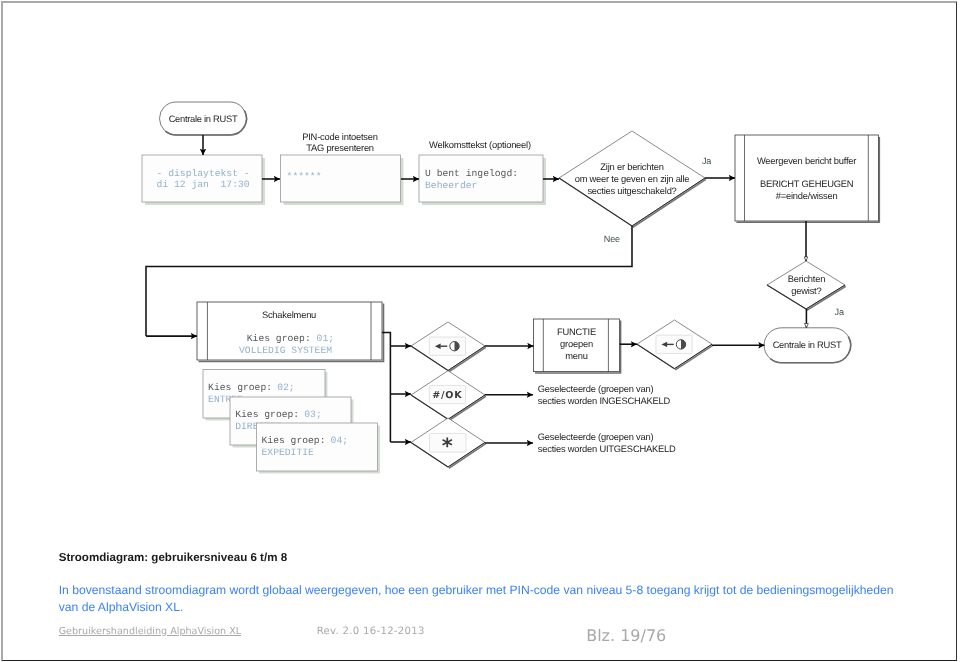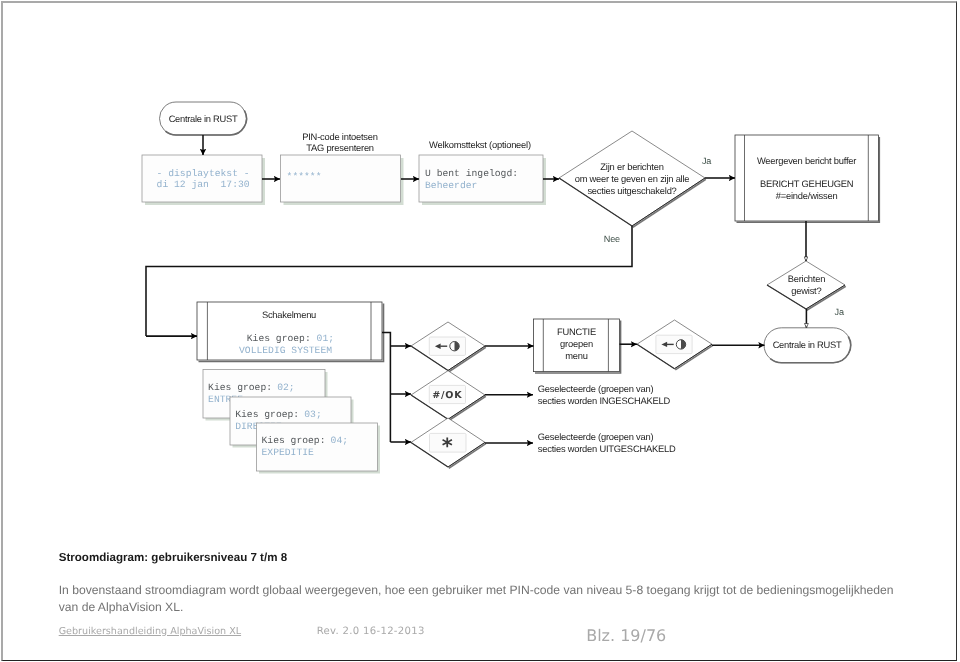--- a/index.html
+++ b/index.html
@@ -17,21 +17,21 @@
   .keytxt{font-family:"DejaVu Sans",sans-serif;font-size:9.6px;font-weight:bold;fill:#3a3a3a;letter-spacing:0.75px;}
   .keystar{font-family:"DejaVu Sans",sans-serif;font-size:21px;font-weight:bold;fill:#3a3a3a;}
   .shp{fill:#ffffff;stroke:#3b3b3b;stroke-width:0.8;}
   .conn{fill:none;stroke:#111;stroke-width:1.55;}
   .disp{fill:#fdfdfd;stroke:#9a9a9a;stroke-width:0.8;}
   .dispsh{fill:#d3ddd3;}
 
   
   #txtblock{position:absolute;left:58.7px;top:552px;width:845px;}
   #heading{font-size:11.58px;font-weight:bold;color:#1b1b1b;}
-  #para{margin-top:18px;font-size:12.15px;color:#737373;line-height:1.37;}
+  #para{margin-top:18px;font-size:12.15px;color:#3b82f6;line-height:1.37;}
   #footer{position:absolute;left:58.7px;top:626px;width:845px;font-family:"DejaVu Sans",sans-serif;color:#a9a9a9;}
   #footer span{position:absolute;white-space:nowrap;}
   #f-left{left:0px;font-size:9.6px;text-decoration:underline;}
   #f-center{left:242px;font-size:10.1px;letter-spacing:0.3px;padding-left:16px;}
   #f-right{left:527.5px;font-size:16px;}
 </style>
 </head>
 <body>
 
 <div id="page">
@@ -226,21 +226,21 @@
       <line x1="390.4" y1="442" x2="411" y2="442" class="conn" marker-end="url(#arrFilled)"></line>
       <line x1="485" y1="346" x2="533.5" y2="346" class="conn" marker-end="url(#arrFilled)"></line>
       <line x1="485" y1="394.7" x2="533" y2="394.7" class="conn" marker-end="url(#arrFilled)"></line>
       <line x1="485" y1="443" x2="533" y2="443" class="conn" marker-end="url(#arrFilled)"></line>
       <line x1="619.5" y1="344.2" x2="637" y2="344.2" class="conn" marker-end="url(#arrFilled)"></line>
       <line x1="712" y1="345.2" x2="764.5" y2="345.2" class="conn" marker-end="url(#arrFilled)"></line>
     </g>
   </svg>
 
   <div id="txtblock">
-    <div id="heading">Stroomdiagram: gebruikersniveau 7 t/m 8</div>
+    <div id="heading">Stroomdiagram: gebruikersniveau 6 t/m 8</div>
     <div id="para">In bovenstaand stroomdiagram wordt globaal weergegeven, hoe een gebruiker met PIN-code van niveau 5-8 toegang krijgt tot de bedieningsmogelijkheden van de AlphaVision XL.</div>
   </div>
   <div id="footer">
     <span id="f-left">Gebruikershandleiding AlphaVision XL</span>
     <span id="f-center">Rev. 2.0  16-12-2013</span>
     <span id="f-right">Blz. 19/76</span>
   </div>
 </div>
 
 </body></html>

